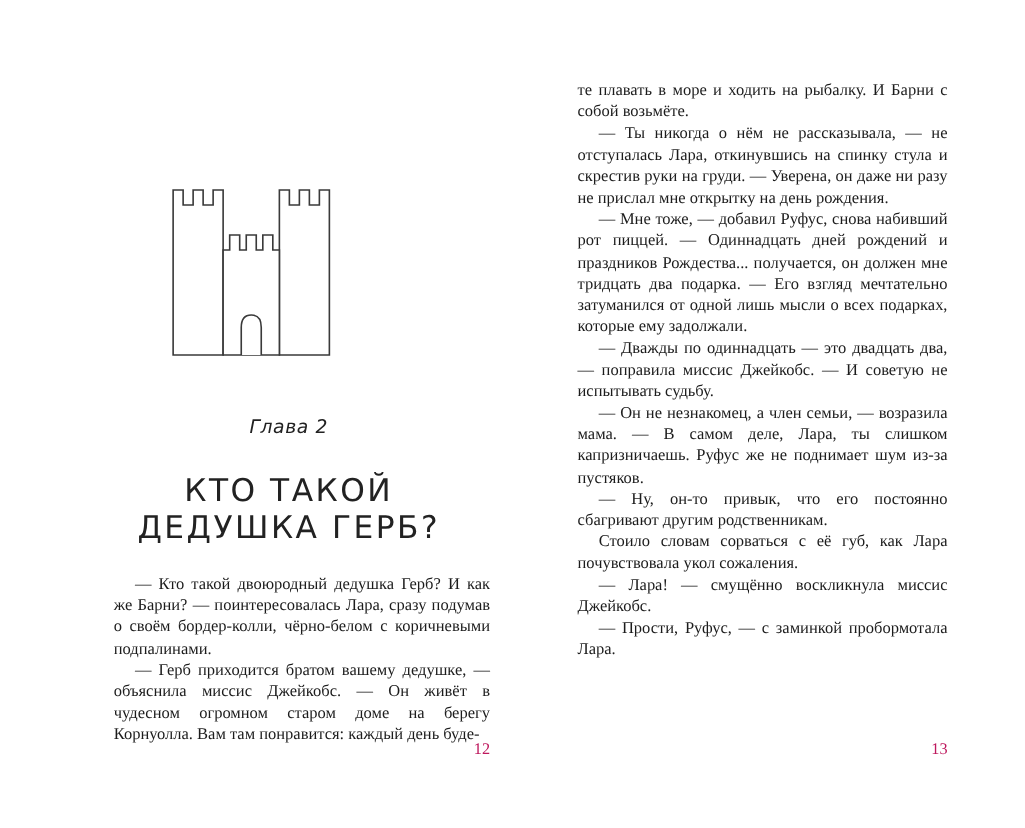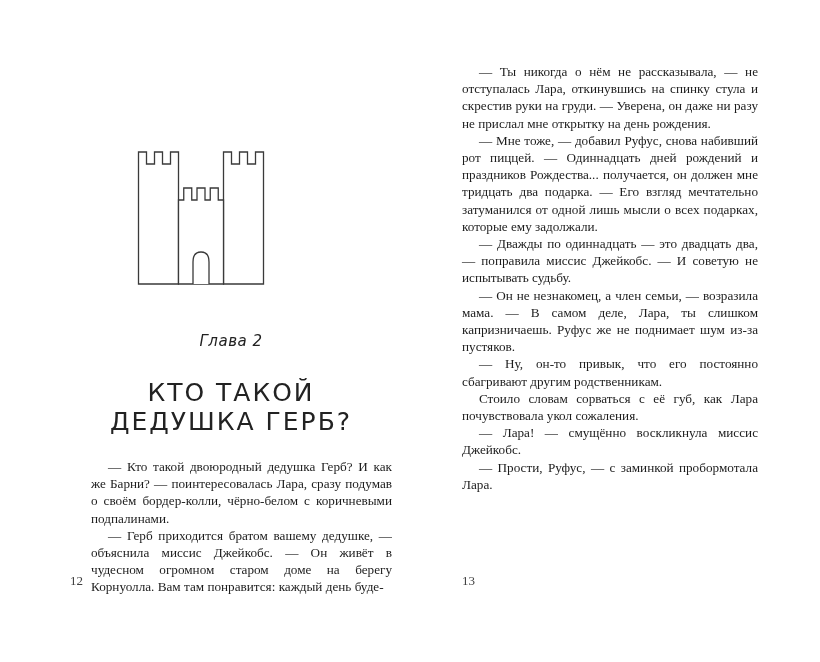--- a/index.html
+++ b/index.html
@@ -53,24 +53,24 @@
     margin: 0;
     font-size: 13.2px;
     line-height: 17.2px;
     text-align: justify;
   }
   .body-text p.indent { text-indent: 17px; }
   .page-left .body-text { margin-top: 22px; margin-left: 21px; }
 
   .page-number {
     position: absolute;
-    top: 573px;
-    text-align: left;
+    top: 591px;
+    text-align: right;
     font-size: 13px;
-    color: #404040;
+    color: #be185d;
   }
   .page-number.left  { left: 70px;  width: 322px; }
   .page-number.right { left: 462px; width: 296px; }
 </style>
 </head>
 <body>
 
 <div class="page page-left">
 
   <div class="castle-wrap">
@@ -94,20 +94,21 @@
   </div>
 
   <div class="body-text">
     <p class="indent">— Кто такой двоюродный дедушка Герб? И как же Барни? — поинтересовалась Лара, сразу подумав о своём бордер-колли, чёрно-белом с коричневыми подпалинами.</p>
     <p class="indent">— Герб приходится братом вашему дедушке, — объяснила миссис Джейкобс. — Он живёт в чудесном огромном старом доме на берегу Корнуолла. Вам там понравится: каждый день буде-</p>
   </div>
 </div>
 
 <div class="page page-right">
   <div class="body-text">
+    <p>те плавать в море и ходить на рыбалку. И Барни с собой возьмёте.</p>
     <p class="indent">— Ты никогда о нём не рассказывала, — не отступалась Лара, откинувшись на спинку стула и скрестив руки на груди. — Уверена, он даже ни разу не прислал мне открытку на день рождения.</p>
     <p class="indent">— Мне тоже, — добавил Руфус, снова набивший рот пиццей. — Одиннадцать дней рождений и праздников Рождества... получается, он должен мне тридцать два подарка. — Его взгляд мечтательно затуманился от одной лишь мысли о всех подарках, которые ему задолжали.</p>
     <p class="indent">— Дважды по одиннадцать — это двадцать два, — поправила миссис Джейкобс. — И советую не испытывать судьбу.</p>
     <p class="indent">— Он не незнакомец, а член семьи, — возразила мама. — В самом деле, Лара, ты слишком капризничаешь. Руфус же не поднимает шум из-за пустяков.</p>
     <p class="indent">— Ну, он-то привык, что его постоянно сбагривают другим родственникам.</p>
     <p class="indent">Стоило словам сорваться с её губ, как Лара почувствовала укол сожаления.</p>
     <p class="indent">— Лара! — смущённо воскликнула миссис Джейкобс.</p>
     <p class="indent">— Прости, Руфус, — с заминкой пробормотала Лара.</p>
   </div>
 </div>

